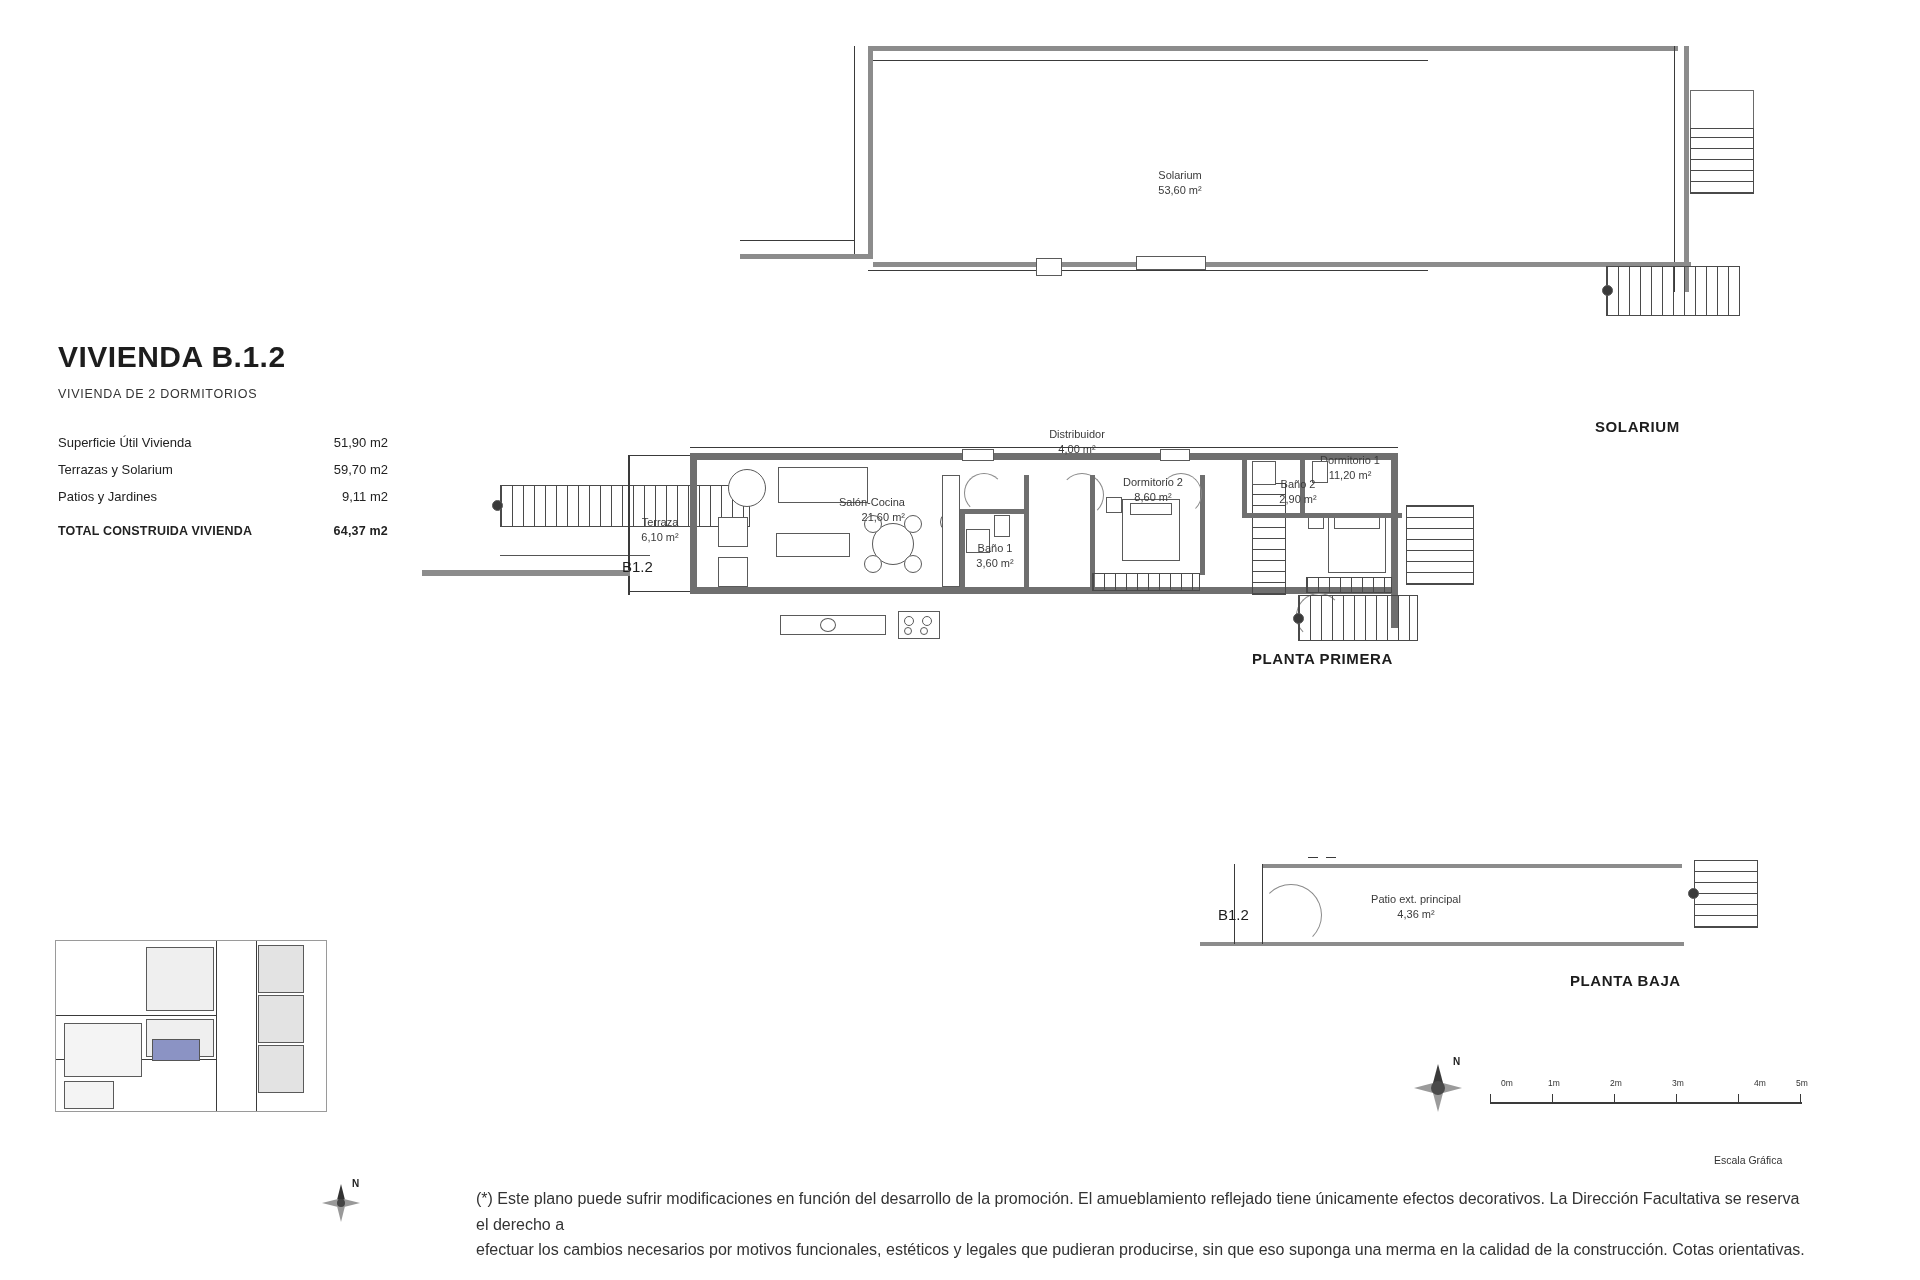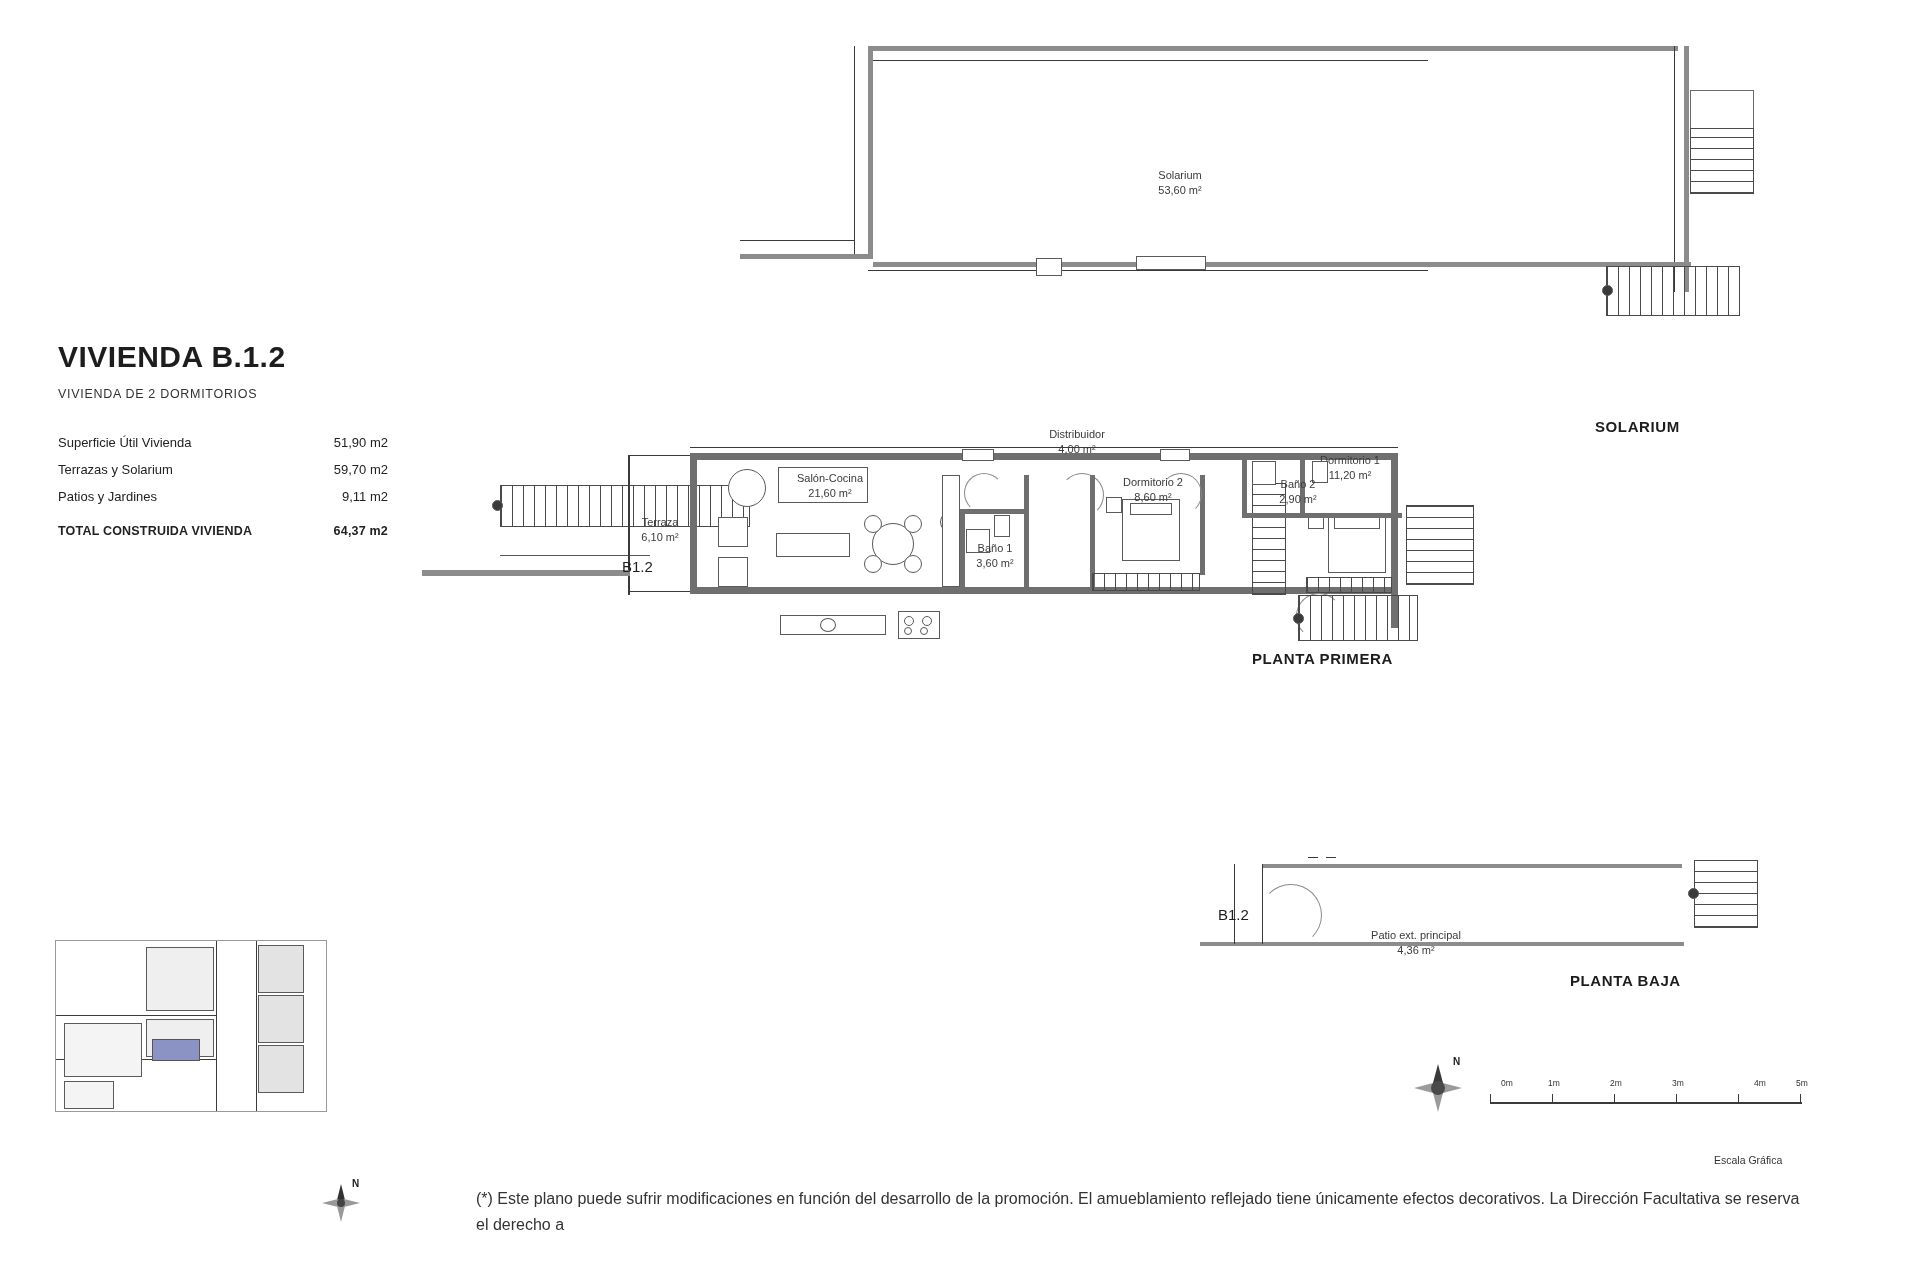--- a/index.html
+++ b/index.html
@@ -206,21 +206,21 @@
   <div class="furn-r" style="left:404px; top:100px; width:16px; height:16px;"></div>
   <div class="furn" style="left:280px; top:160px; width:104px; height:18px;"></div>
   <div class="furn-r" style="left:320px; top:163px; width:14px; height:12px;"></div>
   <div class="furn" style="left:398px; top:156px; width:40px; height:26px;"></div>
   <div class="furn-r" style="left:404px; top:161px; width:8px; height:8px;"></div>
   <div class="furn-r" style="left:422px; top:161px; width:8px; height:8px;"></div>
   <div class="furn-r" style="left:404px; top:172px; width:6px; height:6px;"></div>
   <div class="furn-r" style="left:420px; top:172px; width:6px; height:6px;"></div>
   <div class="furn-r" style="left:440px; top:56px; width:20px; height:20px;"></div>
   <div class="furn" style="left:442px; top:20px; width:16px; height:110px;"></div>
-  <div class="lbl" style="left:255px; top:16px; width:150px;">
+  <div class="lbl" style="left:255px; top:40px; width:150px;text-align:right;">
     <span class="n">Salón-Cocina</span>
     <span class="n">21,60 m²</span>
   </div>
 
   <div class="wall-d" style="left:460px; top:54px; width:5px; height:85px;"></div>
   <div class="wall-d" style="left:524px; top:20px; width:5px; height:119px;"></div>
   <div class="wall-d" style="left:460px; top:54px; width:68px; height:5px;"></div>
   <div class="furn" style="left:466px; top:74px; width:22px; height:22px;"></div>
   <div class="furn" style="left:494px; top:60px; width:14px; height:20px;"></div>
   <div class="lbl" style="left:452px; top:86px; width:86px;">
@@ -280,21 +280,21 @@
 </div>
 
 <div class="abs" style="left:1200px; top:850px; width:620px; height:140px;">
   <div class="wall" style="left:62px; top:14px; width:420px; height:4px;"></div>
   <div class="wall" style="left:0px; top:92px; width:484px; height:4px;"></div>
   <div class="thin" style="left:34px; top:14px; width:1px; height:80px;"></div>
   <div class="thin" style="left:62px; top:14px; width:1px; height:80px;"></div>
   <div class="thin" style="left:108px; top:7px; width:10px; height:1px;"></div>
   <div class="thin" style="left:126px; top:7px; width:10px; height:1px;"></div>
   <div class="door-arc" style="left:60px; top:34px; width:60px; height:60px; border-width:1px; border-color:#8a8a8a #8a8a8a transparent transparent; border-radius:50%;"></div>
-  <div class="lbl" style="left:126px; top:42px; width:180px;margin-top:36px;">
+  <div class="lbl" style="left:126px; top:42px; width:180px;">
     <span class="n">Patio ext. principal</span>
     <span class="n">4,36 m²</span>
   </div>
   <div class="badge" style="left:18px; top:56px;">B1.2</div>
 
   <div class="roombox" style="left:494px; top:10px; width:62px; height:66px;"></div>
   <div class="hatch" style="left:494px; top:10px; width:62px; height:66px; background:repeating-linear-gradient(0deg,#4a4a4a 0 1px,transparent 1px 11px);"></div>
   <div class="furn-r" style="left:488px; top:38px; width:9px; height:9px; background:#3a3a3a;"></div>
 
   <div class="plan-caption" style="left:370px; top:122px;">PLANTA BAJA</div>
@@ -349,13 +349,14 @@
   <span class="scale-tick" style="left:58px; top:0px;">1m</span>
   <span class="scale-tick" style="left:120px; top:0px;">2m</span>
   <span class="scale-tick" style="left:182px; top:0px;">3m</span>
   <span class="scale-tick" style="left:244px; top:0px;margin-left:20px;">4m</span>
   <span class="scale-tick" style="left:306px; top:0px;">5m</span>
 </div>
 <div id="scale-caption">Escala Gráfica</div>
 
 <div id="disclaimer">
   <div>(*) Este plano puede sufrir modificaciones en función del desarrollo de la promoción. El amueblamiento reflejado tiene únicamente efectos decorativos. La Dirección Facultativa se reserva el derecho a</div>
+  <div>efectuar los cambios necesarios por motivos funcionales, estéticos y legales que pudieran producirse, sin que eso suponga una merma en la calidad de la construcción. Cotas orientativas.</div>
 </div>
 
 </body></html>

